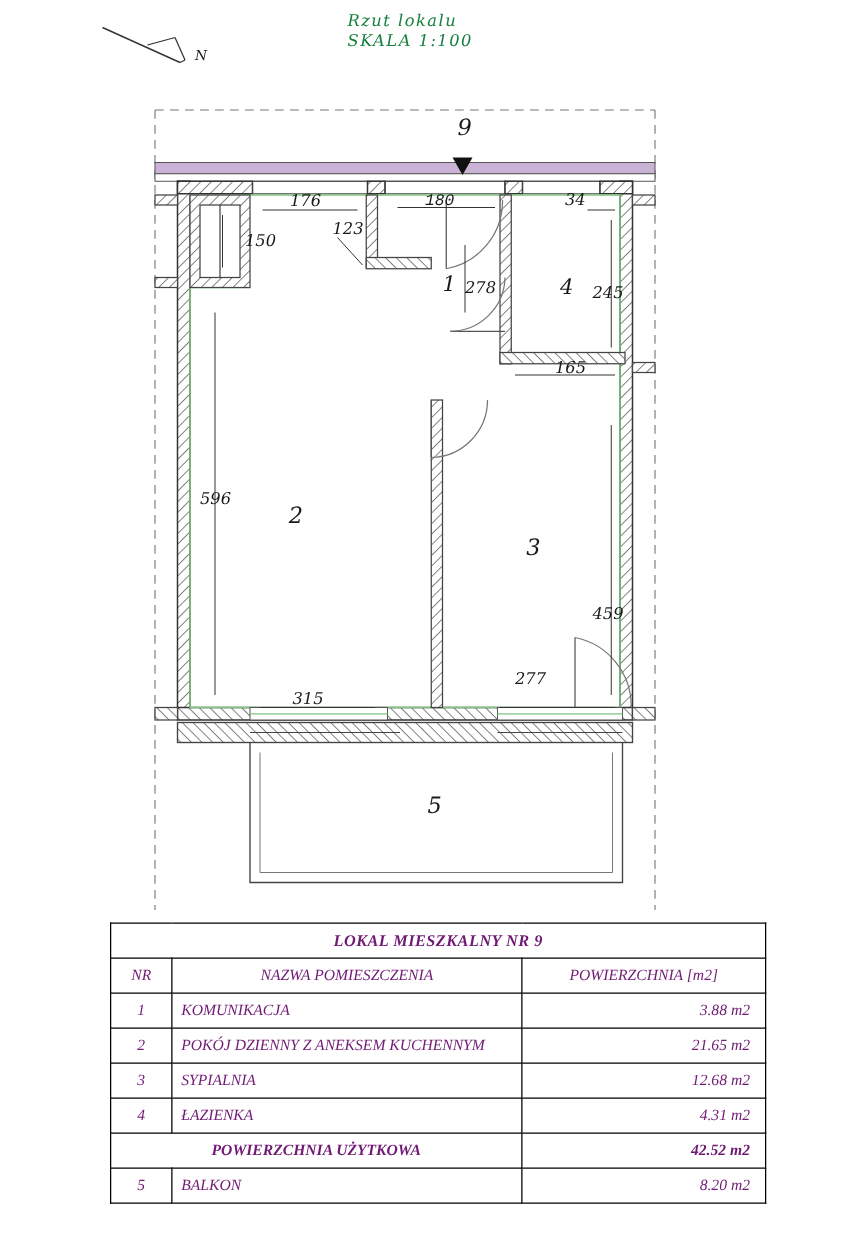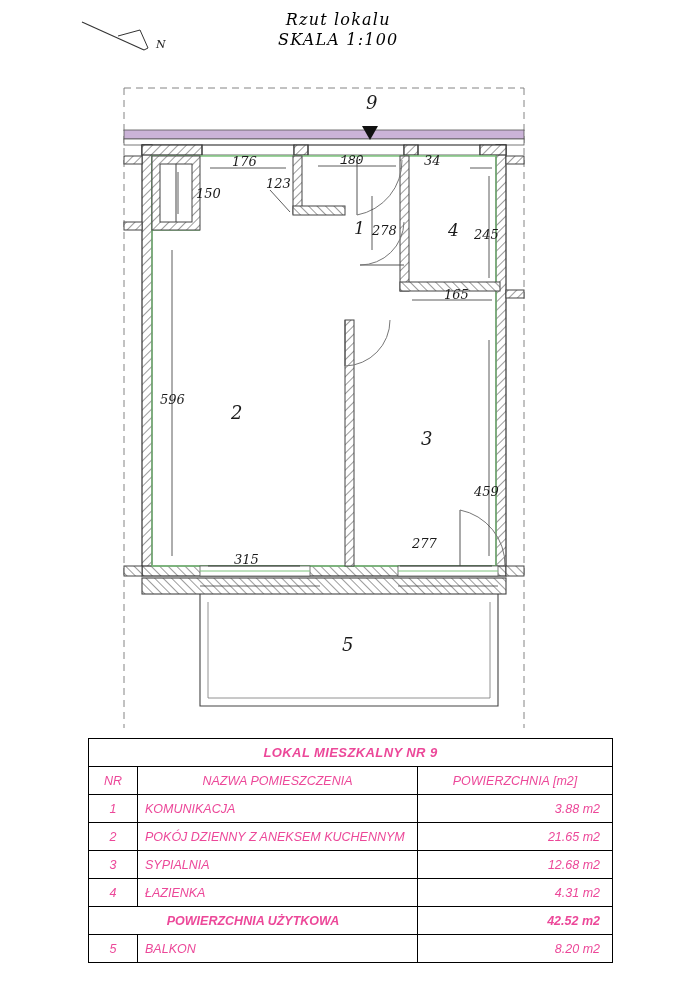--- a/index.html
+++ b/index.html
@@ -18,27 +18,27 @@
   .page {
     position: absolute;
     inset: 0;
   }
 
   
   .title-block {
     position: absolute;
     left: 278px;
     top: 10px;
-    text-align: center;
+    text-align: left;
     font-family: "DejaVu Serif", serif;
     font-style: italic;
-    font-size: 16px;
+    font-size: 13px;
     line-height: 1.25;
     letter-spacing: 1.2px;
-    color: #000000;
+    color: #15803d;
   }
 
   
   .north {
     position: absolute;
     left: 78px;
     top: 18px;
     width: 100px;
     height: 44px;
   }
@@ -71,24 +71,24 @@
   
   .table-wrap {
     position: absolute;
     left: 88px;
     top: 738px;
     width: 525px;
   }
   table.tbl {
     border-collapse: collapse;
     width: 100%;
-    font-family: Liberation Sans, sans-serif;
+    font-family: Liberation Serif, serif;
     font-style: italic;
     font-size: 12.5px;
-    color: #ec4899;
+    color: #701a75;
   }
   table.tbl td, table.tbl th {
     border: 1px solid #000;
     padding: 5px 7px;
     height: 17px;
   }
   .tbl-head td {
     text-align: center;
     font-weight: bold;
     font-style: italic;
@@ -256,21 +256,21 @@
       <line x1="489" y1="340" x2="489" y2="556"></line>
       <line x1="208" y1="566" x2="300" y2="566"></line>
       <line x1="400" y1="566" x2="492" y2="566"></line>
       <line x1="372" y1="196" x2="372" y2="250"></line>
     </g>
   </svg>
 
   <div class="lbl" style="left:232px; top:154px;">176</div>
   <div class="lbl" style="left:266px; top:176px;">123</div>
   <div class="lbl" style="left:340px; top:153px;font-family:Liberation Mono, monospace;">180</div>
-  <div class="lbl" style="left:424px; top:153px;">34</div>
+  <div class="lbl" style="left:452px; top:153px;">34</div>
   <div class="lbl" style="left:196px; top:186px;">150</div>
   <div class="lbl" style="left:372px; top:223px;">278</div>
   <div class="lbl" style="left:474px; top:227px;">245</div>
   <div class="lbl" style="left:444px; top:287px;">165</div>
   <div class="lbl" style="left:160px; top:392px;">596</div>
   <div class="lbl" style="left:474px; top:440px;margin-top:44px;">459</div>
   <div class="lbl" style="left:234px; top:552px;">315</div>
   <div class="lbl" style="left:412px; top:536px;">277</div>
 
   <div class="lbl room" style="left:354px; top:218px;">1</div>

